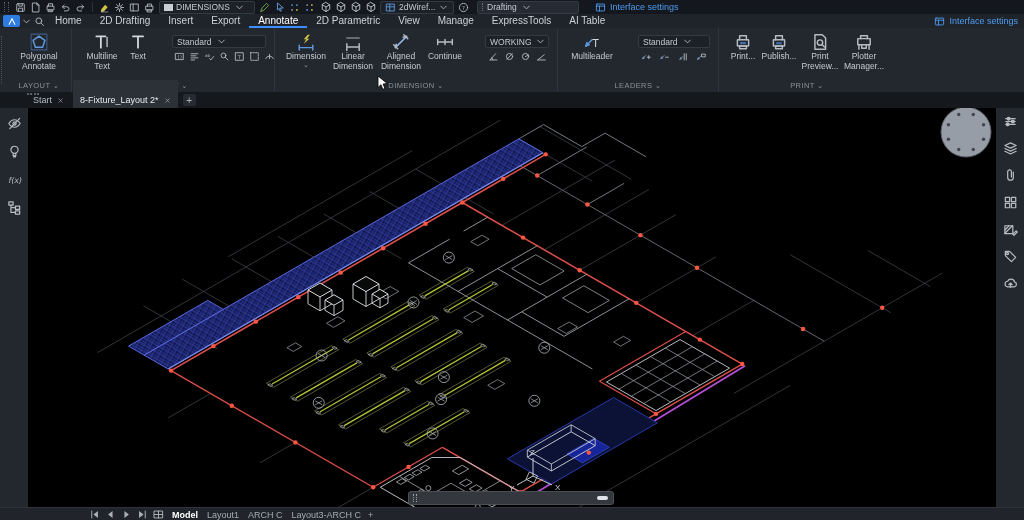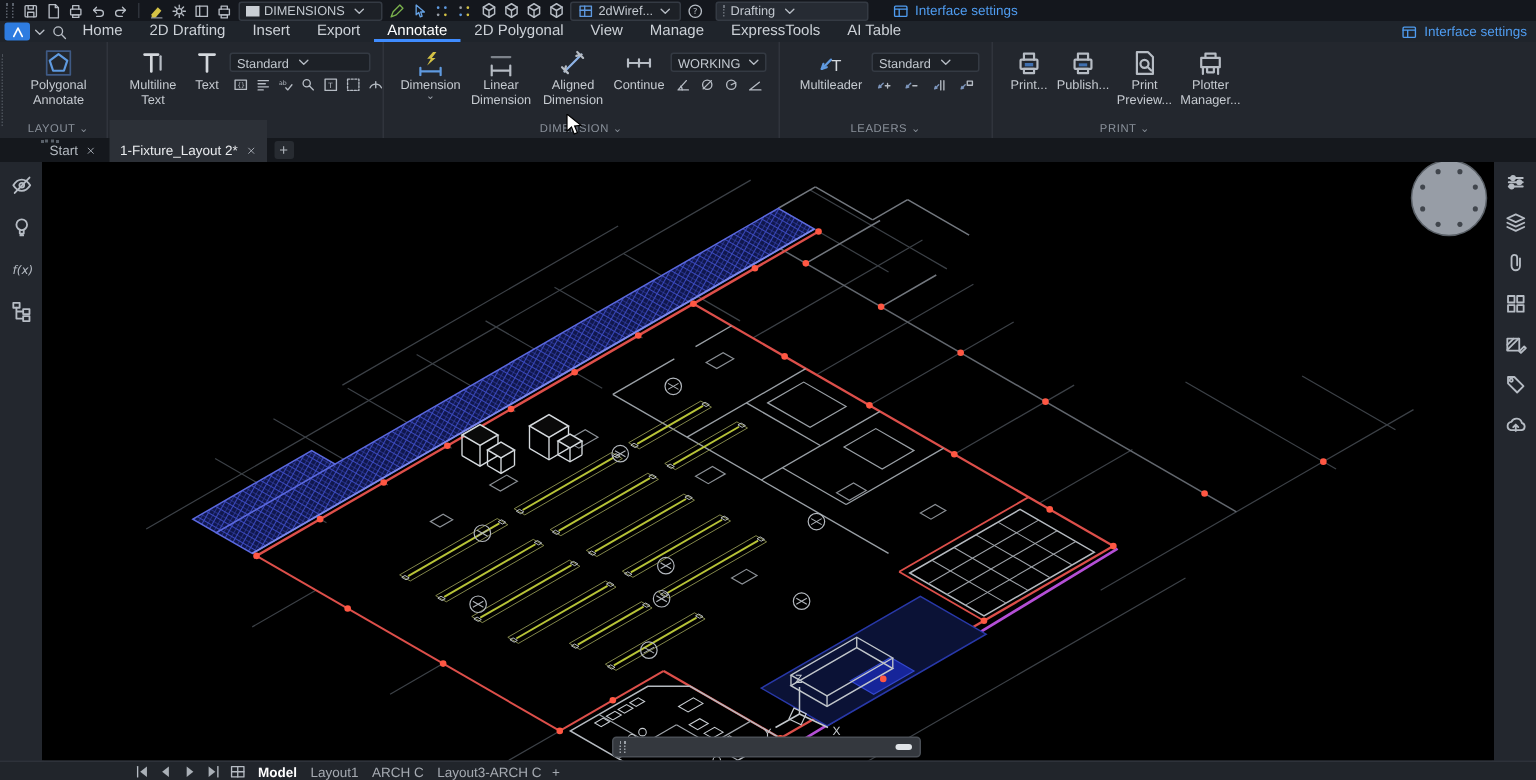--- a/index.html
+++ b/index.html
@@ -24,21 +24,21 @@
   .menu-item.active{color:#fff;box-shadow:inset 0 -2px 0 #3f8cff;}
   #menubar .right{margin-left:auto;margin-right:6px;}
   
   #ribbon{top:28px;height:64px;background:#23272e;border-bottom:1px solid #101216;align-items:stretch;}
   #ribbon .rhandle{width:4px;border-left:1px dotted #4a5058;margin:8px 1px;}
   .rgroup{position:relative;display:flex;align-items:flex-start;padding:5px 8px 14px 8px;border-right:1px solid #30343c;}
   .rgroup .glabel{position:absolute;bottom:2px;left:0;right:0;text-align:center;font-size:7.5px;
                   color:#8a919b;letter-spacing:.4px;white-space:nowrap;}
   .rbtn{display:flex;flex-direction:column;align-items:center;width:46px;gap:1px;margin:0 1px;}
   .rbtn .lbl{font-size:8.5px;line-height:1.12;text-align:center;color:#c6cbd1;}
-  .rcol{display:flex;flex-direction:column;gap:3px;margin-left:1px;margin-top:2px;}
+  .rcol{display:flex;flex-direction:column;gap:3px;margin-left:20px;margin-top:2px;}
   .mini-row{display:flex;gap:4px;align-items:center;justify-content:space-between;padding:0 2px;}
   .caret{font-size:7px;color:#9aa0a8;line-height:4px;}
   
   #doctabs{top:92px;height:16px;background:#15181d;font-size:9px;gap:2px;padding-left:26px;}
   #doctabs .handle{position:absolute;left:27px;top:1px;width:12px;height:2px;border-top:2px dotted #596069;}
   .dtab{display:flex;align-items:center;gap:5px;height:16px;padding:12px 7px;color:#b4bac1;}
   .dtab.active{background:#2c3037;color:#e9ebee;}
   .addtab{width:13px;height:12px;background:#272b31;border-radius:2px;display:flex;align-items:center;
           justify-content:center;color:#aeb4bb;font-size:10px;margin-left:3px;}
   
@@ -252,21 +252,21 @@
             <path d="M10.2 10.2 14 14"></path>
           </svg>
         </span>
       </span>
     <span id="menu-items" style="display:flex">
         <span class="menu-item">Home</span>
         <span class="menu-item">2D Drafting</span>
         <span class="menu-item">Insert</span>
         <span class="menu-item">Export</span>
         <span class="menu-item active">Annotate</span>
-        <span class="menu-item">2D Polygonal</span>
+        <span class="menu-item">2D Parametric</span>
         <span class="menu-item">View</span>
         <span class="menu-item">Manage</span>
         <span class="menu-item">ExpressTools</span>
         <span class="menu-item">AI Table</span>
       </span>
     <span class="link-blue right">
       <span class="tb-ic" style="width:13px;height:11px">
           <svg class="ic" width="11" height="11" viewBox="0 0 16 16">
             <rect x="2" y="3" width="12" height="10" rx="1" style="stroke:#4f9cf0"></rect>
             <path d="M2 6h12M6.5 6v7" style="stroke:#4f9cf0"></path>
@@ -546,21 +546,21 @@
     <span id="dtab-list" style="display:flex;gap:2px">
         <span class="dtab">
           <span>Start</span>
           <span>
             <svg class="ic" width="7" height="7" viewBox="0 0 16 16">
               <path d="M4 4l8 8M12 4l-8 8"></path>
             </svg>
           </span>
         </span>
         <span class="dtab active">
-          <span>1-Fixture_Layout 2*</span>
+          <span>8-Fixture_Layout 2*</span>
           <span>
             <svg class="ic" width="7" height="7" viewBox="0 0 16 16">
               <path d="M4 4l8 8M12 4l-8 8"></path>
             </svg>
           </span>
         </span>
       </span>
     <span class="addtab">+</span>
   </div>
 

